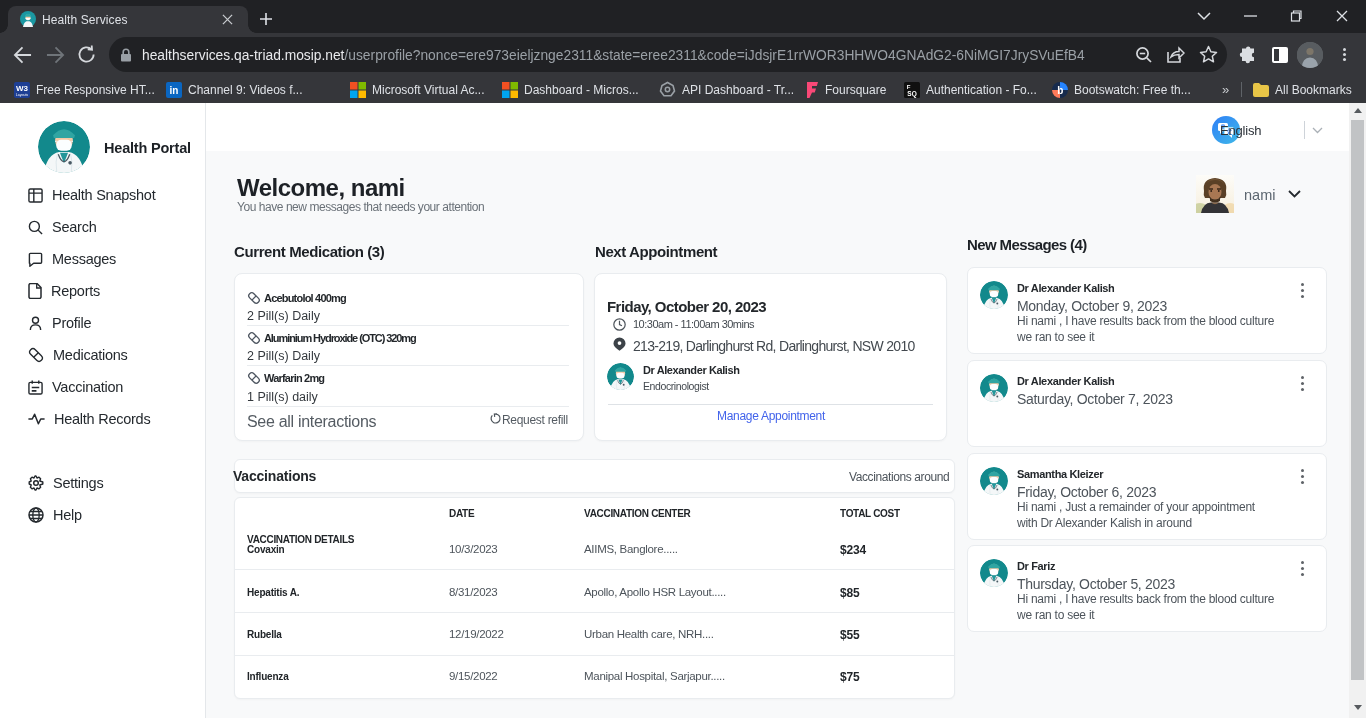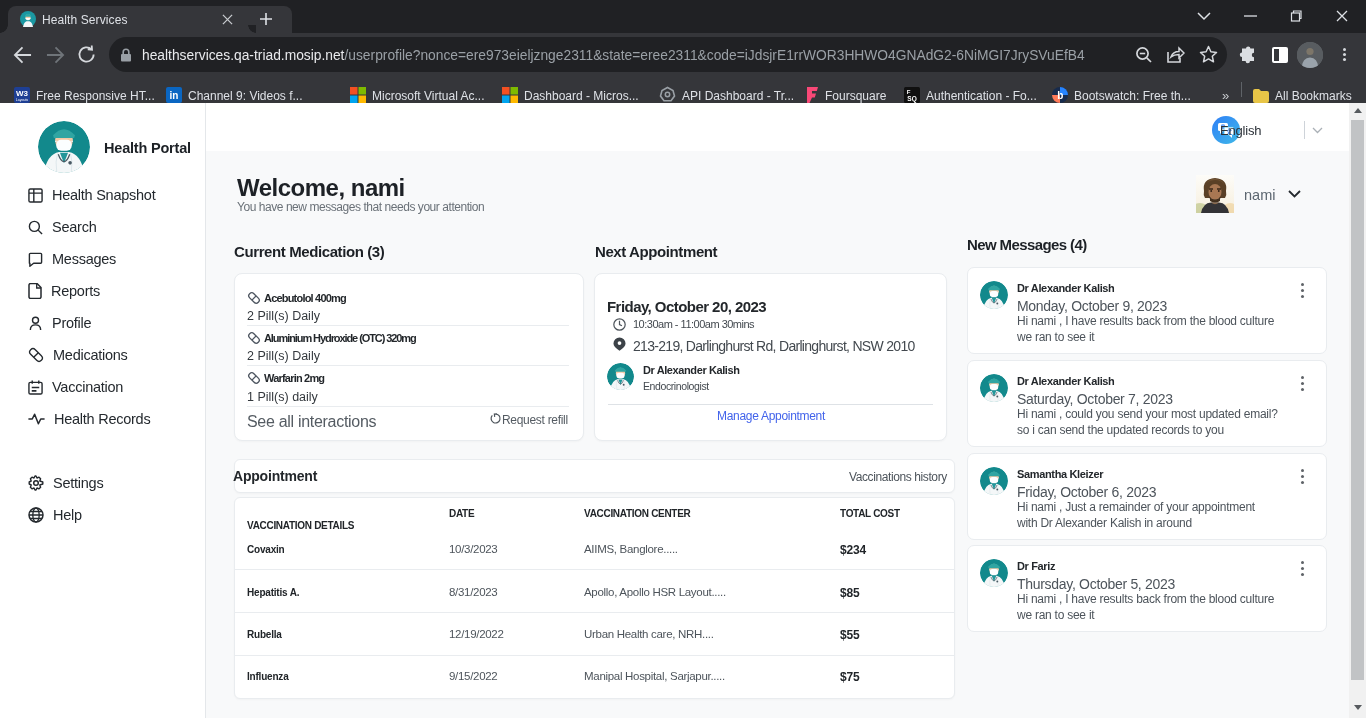--- a/index.html
+++ b/index.html
@@ -1,26 +1,26 @@
 <!DOCTYPE html>
 <html><head>
 <meta charset="utf-8">
 <style>
   * { margin:0; padding:0; box-sizing:border-box; }
   html,body { width:1366px; height:718px; overflow:hidden; font-family:"Liberation Sans", sans-serif; }
   .abs { position:absolute; }
   #stage { position:relative; width:1366px; height:718px; background:#f8f9fa; }
   
   #tabstrip { left:0; top:0; width:1366px; height:33px; background:#202124; }
-  #tab { left:8px; top:6px; width:284px; height:27px; background:#35363a; border-radius:8px 8px 0 0; }
+  #tab { left:8px; top:6px; width:240px; height:27px; background:#35363a; border-radius:8px 8px 0 0; }
   #tab .title { position:absolute; left:34px; top:7px; font-size:12px; color:#dee1e6; letter-spacing:0.1px; }
   #toolbar { left:0; top:33px; width:1366px; height:43px; background:#35363a; }
   #bookbar { left:0; top:76px; width:1366px; height:27px; background:#35363a; }
   #omni { left:109px; top:37px; width:1118px; height:35px; background:#202124; border-radius:17.5px; }
-  .bm { position:absolute; top:76px; height:27px; display:flex; align-items:flex-end; font-size:12px; color:#dee1e6; }
+  .bm { position:absolute; top:76px; height:27px; display:flex; align-items:center; font-size:12px; color:#dee1e6; }
   .bm .ic { display:inline-block; margin-right:6px; }
   .cicon { color:#d5d8dc; }
   
   #sidebar { left:0; top:103px; width:206px; height:615px; background:#fff; border-right:1px solid #e4e7ea; }
   #topbar { left:206px; top:103px; width:1144px; height:48px; background:#fff; }
   .menuitem { position:absolute; left:19px; display:flex; align-items:center; color:#24292e; font-size:14.5px; letter-spacing:-0.25px;padding-left:9px; }
   .menuitem svg { margin-right:9px; }
   .h2 { position:absolute; font-weight:bold; color:#1d2126; font-size:15px; letter-spacing:-0.4px; }
   .card { position:absolute; background:#fff; border:1px solid #e9ecef; border-radius:8px; box-shadow:0 1px 2px rgba(0,0,0,0.03); }
   .gray { color:#545b62; }
@@ -443,21 +443,20 @@
           <clipPath id="m2">
             <circle cx="32" cy="32" r="32"></circle>
           </clipPath>
         </defs>
         <g clip-path="url(#m2)">
           <use href="#doctor"></use>
         </g>
       </svg>
     <div class="msgname">Dr Alexander Kalish</div>
     <div class="msgdate">Saturday, October 7, 2023</div>
-    <div class="msgtext">Hi nami , could you send your most updated email?<br>so i can send the updated records to you</div>
     <div class="dots3"></div>
   </div>
   <div class="msgcard" style="top:453px">
     <svg style="position:absolute;left:12px;top:13px" width="28" height="28" viewBox="0 0 64 64">
         <defs>
           <clipPath id="m3">
             <circle cx="32" cy="32" r="32"></circle>
           </clipPath>
         </defs>
         <g clip-path="url(#m3)">
@@ -480,24 +479,24 @@
           <use href="#doctor"></use>
         </g>
       </svg>
     <div class="msgname">Dr Fariz</div>
     <div class="msgdate">Thursday, October 5, 2023</div>
     <div class="msgtext">Hi nami , I have results back from the blood culture<br>we ran to see it</div>
     <div class="dots3"></div>
   </div>
 
   <div class="card" style="left:234px;top:459px;width:721px;height:34px;border-radius:6px"></div>
-  <div class="abs" style="left:233px;top:468px;font-size:14px;font-weight:bold;color:#23272b;letter-spacing:-0.2px">Appointment</div>
-  <div class="abs" style="left:849px;top:470px;font-size:12px;color:#4d545b;letter-spacing:-0.4px">Vaccinations history</div>
+  <div class="abs" style="left:233px;top:468px;font-size:14px;font-weight:bold;color:#23272b;letter-spacing:-0.2px">Vaccinations</div>
+  <div class="abs" style="left:849px;top:470px;font-size:12px;color:#4d545b;letter-spacing:-0.4px">Vaccinations around</div>
   <div class="card" style="left:234px;top:497px;width:721px;height:202px;border-radius:6px"></div>
-  <div class="th" style="left:247px;top:520px">VACCINATION DETAILS</div>
+  <div class="th" style="left:247px;top:534px">VACCINATION DETAILS</div>
   <div class="th" style="left:449px;top:508px">DATE</div>
   <div class="th" style="left:584px;top:508px">VACCINATION CENTER</div>
   <div class="th" style="left:840px;top:508px">TOTAL COST</div>
   <div class="td1" style="left:247px;top:544px">Covaxin</div>
   <div class="td" style="left:449px;top:543px">10/3/2023</div>
   <div class="td" style="left:584px;top:543px">AIIMS, Banglore.....</div>
   <div class="td4" style="left:840px;top:543px">$234</div>
   <div class="medsep" style="left:235px;top:569px;width:719px"></div>
   <div class="td1" style="left:247px;top:587px">Hepatitis A.</div>
   <div class="td" style="left:449px;top:586px">8/31/2023</div>

